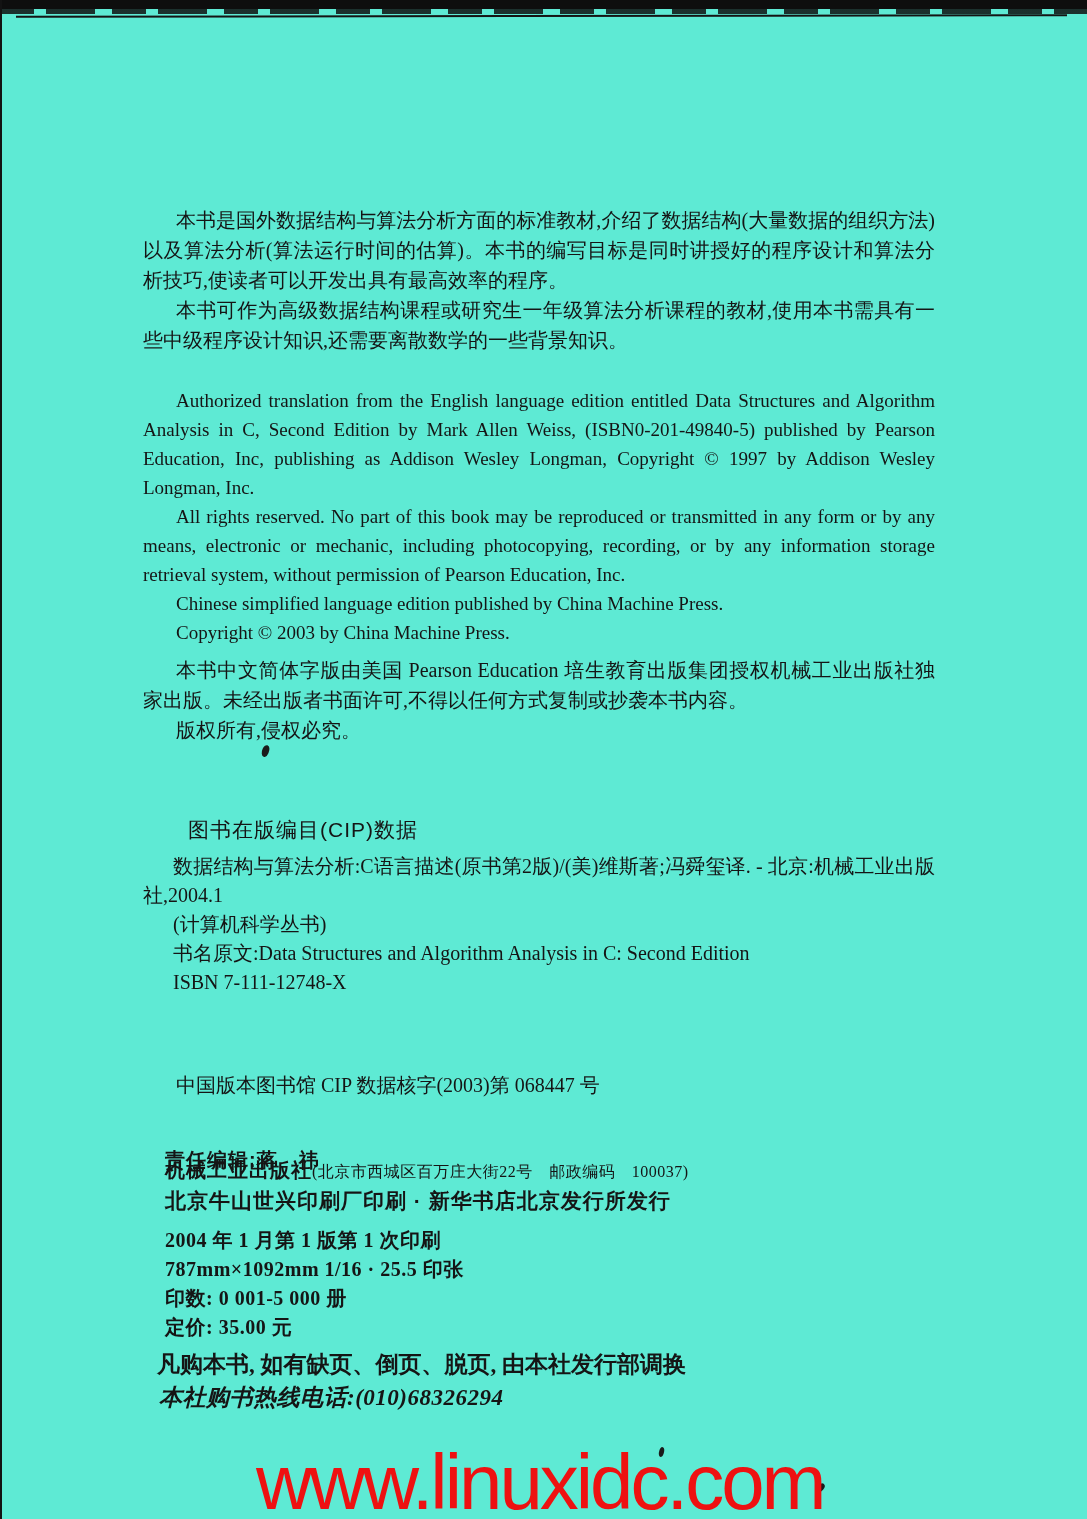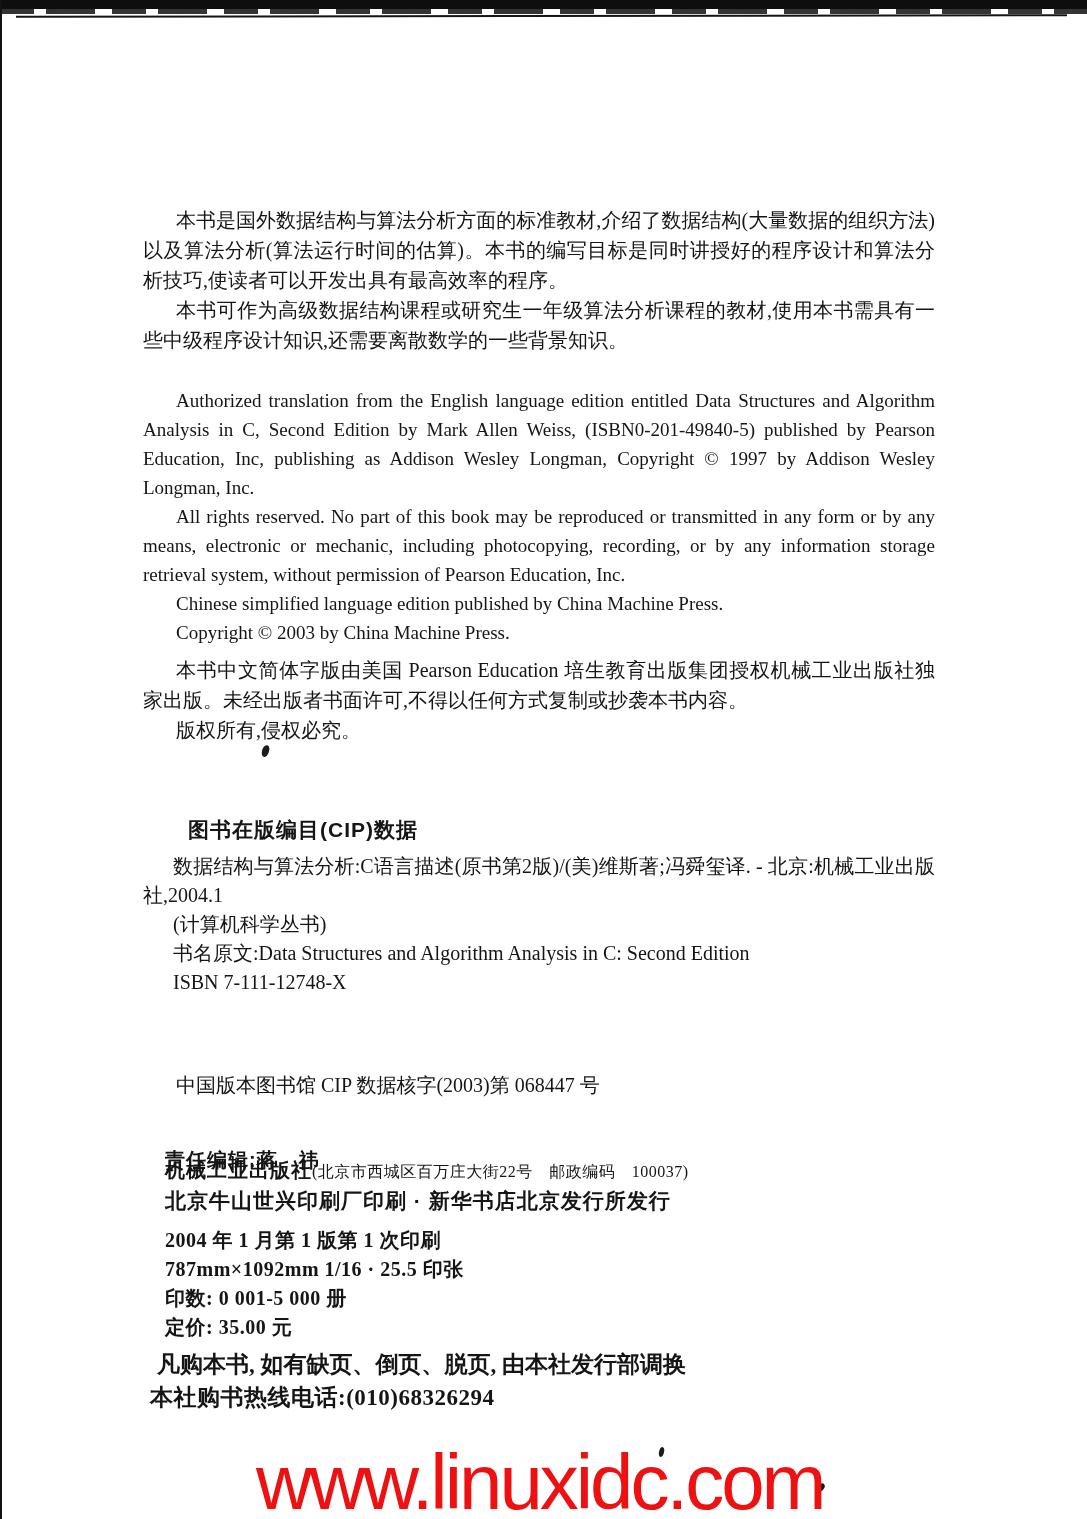--- a/index.html
+++ b/index.html
@@ -1,21 +1,21 @@
 <!DOCTYPE html>
 <html><head>
 <meta charset="utf-8">
 <style>
   html, body { margin: 0; padding: 0; background: #e9e9e9; }
   .page {
     position: relative;
     width: 1087px;
     height: 1519px;
     margin: 0 auto;
-    background: #ffffff;
+    background: #5eead4;
     overflow: hidden;
     font-family: "Liberation Serif", serif;
     color: #151515;
   }
   
   .top-band {
     position: absolute; top: 0; left: 0; width: 1087px; height: 9px;
     background: #0e0e0e;
   }
   .top-band-ragged {
@@ -57,21 +57,21 @@
   #registration {
     top: 760px; padding-left: 45px;
     font-family: "Liberation Sans", sans-serif;
     font-size: 22px; font-weight: 700; letter-spacing: 1px;
   }
 
   
   #cip-heading {
     top: 816px; padding-left: 45px;
     font-family: "Liberation Sans", sans-serif;
-    font-size: 21px; font-weight: 700; letter-spacing: 1px;
+    font-size: 21px; font-weight: 400; letter-spacing: 1px;
   }
 
   
   #cip-block { top: 852px; font-size: 20px; line-height: 29px; }
   #cip-block .entry { text-indent: 30px; text-align: justify; }
   #cip-block .sub { margin-left: 30px; }
 
   #class-block { top: 1008px; font-size: 20px; line-height: 31px; }
   #class-block .line1 { margin-left: 33px; }
   #class-block .line2 { margin-left: 0; }
@@ -94,21 +94,21 @@
     font-family: "Liberation Sans", sans-serif;
     font-size: 21px; font-weight: 700; letter-spacing: 1px;
   }
 
   
   #printing-block { top: 1226px; padding-left: 22px; font-size: 20px; line-height: 29px; font-weight: 600; letter-spacing: .5px; }
 
   
   #service-block { top: 1348px; font-size: 23px; line-height: 33px; font-weight: 600; }
   #service-block .line1 { margin-left: 14px; }
-  #service-block .line2 { margin-left: 7px; letter-spacing: .5px; }
+  #service-block .line2 { margin-left: 16px; letter-spacing: .5px; font-style: italic; }
 
   
   #watermark {
     position: absolute; top: 1437px; left: 256px;
     font-family: "Liberation Sans", sans-serif;
     font-size: 78px; font-weight: 400; letter-spacing: -3px;
     white-space: nowrap;
   }
 </style>
 </head>

